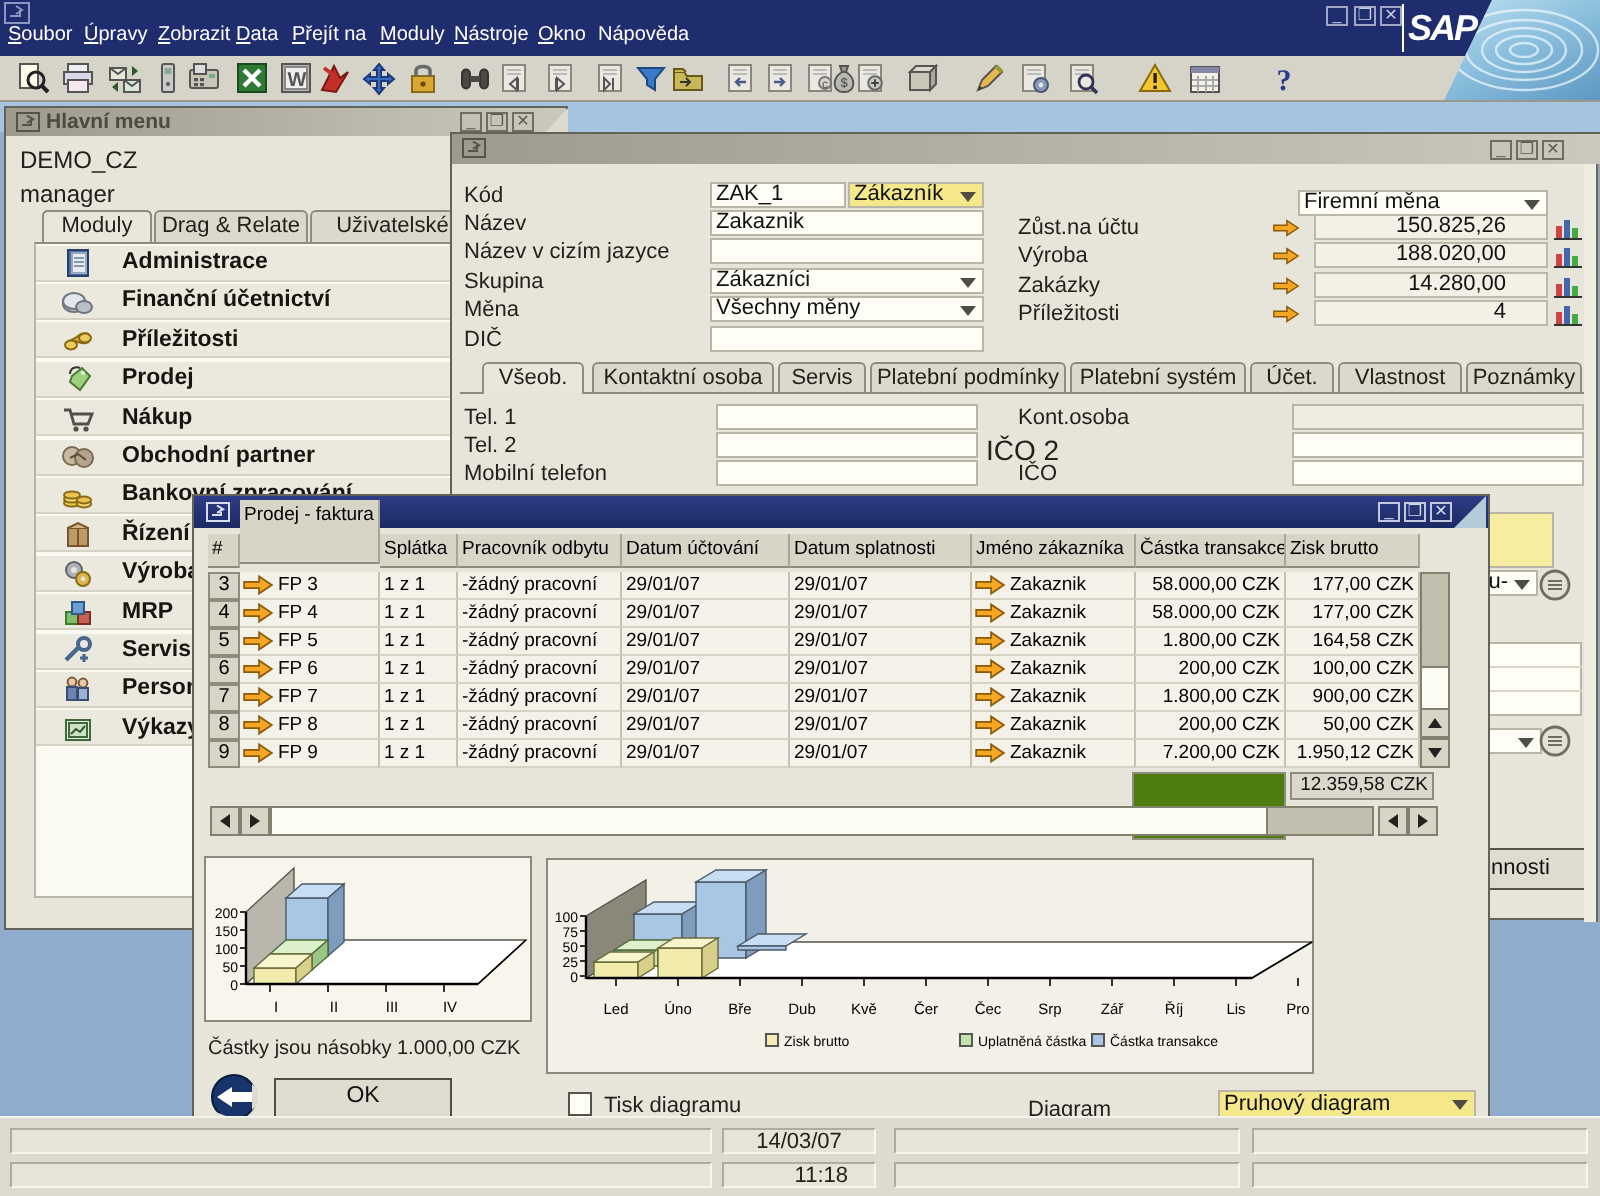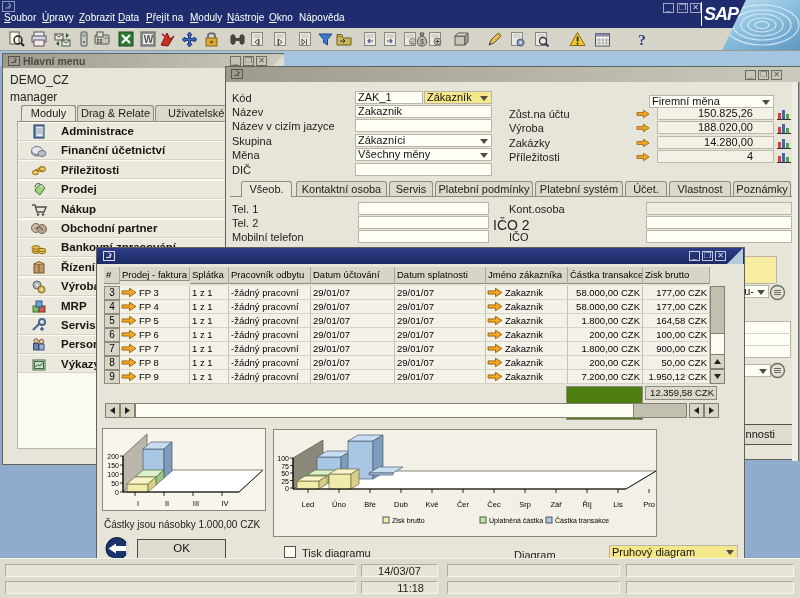--- a/index.html
+++ b/index.html
@@ -510,21 +510,21 @@
   <svg class="abs" style="left:6px;top:3px" width="12" height="10" viewBox="0 0 12 10">
     <rect x="0.5" y="0.5" width="11" height="9" fill="none" stroke="#D8DCEC"></rect>
     <path d="M3 6.5 L7.5 6.5 L7.5 3.5 M5.5 1.8 L8.6 3.6 L5.5 5.4" fill="none" stroke="#D8DCEC"></path>
   </svg>
   <div class="obtn-w" style="left:592px;top:3px">_</div>
   <div class="obtn-w" style="left:605px;top:3px">❐</div>
   <div class="obtn-w" style="left:618px;top:3px">✕</div>
   <div class="abs" style="left:630px;top:0;width:0;height:0;border-left:16px solid transparent;border-bottom:16px solid #B6CBD9"></div>
 
   <div class="th" style="left:7px;top:19px;width:16px;height:17px">#</div>
-<div class="th" style="left:23px;top:19px;width:70px;height:14px">Prodej - faktura</div>
+<div class="th" style="left:23px;top:2px;width:70px;height:32px">Prodej - faktura</div>
 <div class="th" style="left:93px;top:19px;width:39px;height:17px">Splátka</div>
 <div class="th" style="left:132px;top:19px;width:82px;height:17px">Pracovník odbytu</div>
 <div class="th" style="left:214px;top:19px;width:84px;height:17px">Datum účtování</div>
 <div class="th" style="left:298px;top:19px;width:91px;height:17px">Datum splatnosti</div>
 <div class="th" style="left:389px;top:19px;width:82px;height:17px">Jméno zákazníka</div>
 <div class="th" style="left:471px;top:19px;width:75px;height:17px">Částka transakce</div>
 <div class="th" style="left:546px;top:19px;width:67px;height:17px">Zisk brutto</div>
 <div class="tdn" style="left:7px;top:38px;width:16px;height:14px">3</div>
 <div class="td" style="left:23px;top:38px;width:70px;height:14px"><svg style="position:absolute;left:1px;top:1px" width="16" height="11" viewBox="0 0 15 10">
         <path d="M1 3.5 L8 3.5 L8 1 L14 5 L8 9 L8 6.5 L1 6.5 Z" fill="#F5A623" stroke="#8A5A0A" stroke-width="0.8"></path>

